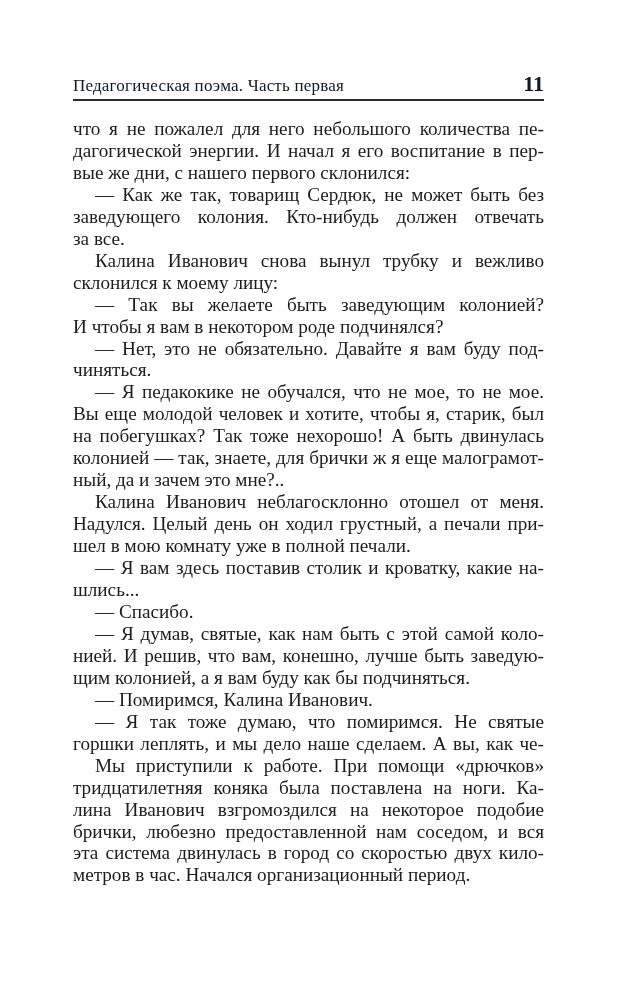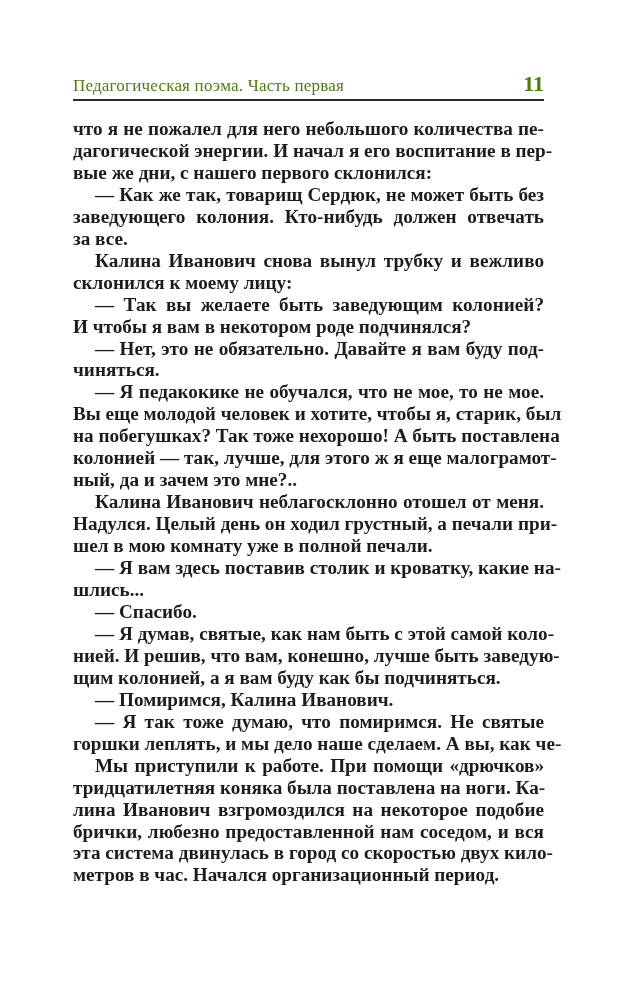--- a/index.html
+++ b/index.html
@@ -20,40 +20,39 @@
     left: 73px;
     top: 74px;
     width: 471px;
   }
   .running-header {
     display: flex;
     justify-content: space-between;
     align-items: baseline;
     border-bottom: 2px solid #2b2b2b;
     padding-bottom: 4px;
-    color: #4d7c0f;
+    color: #0f172a;
     font-size: 17px;
     line-height: 19px;
   }
   .running-title {
     letter-spacing: 0.2px;
   }
   .page-number {
     font-weight: bold;
     font-size: 22px;
   }
   .page-body {
     margin-top: 17px;
     color: #1c1c1c;
     font-size: 19.2px;
     line-height: 21.95px;
   }
   .paragraph {
     margin: 0;
-    font-weight: bold;
   }
   .line {
     white-space: nowrap;
     text-align: justify;
     text-align-last: justify;
   }
   .line.last {
     text-align-last: left;
   }
   .line.indent {
@@ -88,22 +87,22 @@
           <div class="line indent">— Так вы желаете быть заведующим колонией?</div>
           <div class="line last">И чтобы я вам в некотором роде подчинялся?</div>
         </div>
         <div class="paragraph">
           <div class="line indent">— Нет, это не обязательно. Давайте я вам буду под-</div>
           <div class="line last">чиняться.</div>
         </div>
         <div class="paragraph">
           <div class="line indent">— Я педакокике не обучался, что не мое, то не мое.</div>
           <div class="line">Вы еще молодой человек и хотите, чтобы я, старик, был</div>
-          <div class="line">на побегушках? Так тоже нехорошо! А быть поставлена</div>
-          <div class="line">колонией — так, лучше, для этого ж я еще малограмот-</div>
+          <div class="line">на побегушках? Так тоже нехорошо! А быть двинулась</div>
+          <div class="line">колонией — так, знаете, для брички ж я еще малограмот-</div>
           <div class="line last">ный, да и зачем это мне?..</div>
         </div>
         <div class="paragraph">
           <div class="line indent">Калина Иванович неблагосклонно отошел от меня.</div>
           <div class="line">Надулся. Целый день он ходил грустный, а печали при-</div>
           <div class="line last">шел в мою комнату уже в полной печали.</div>
         </div>
         <div class="paragraph">
           <div class="line indent">— Я вам здесь поставив столик и кроватку, какие на-</div>
           <div class="line last">шлись...</div>

